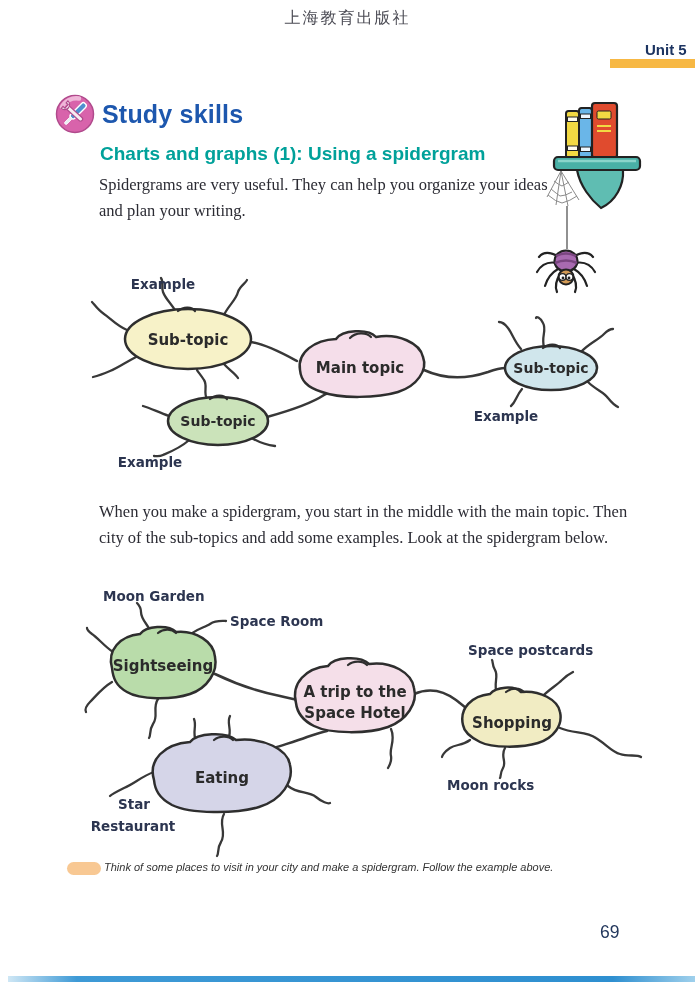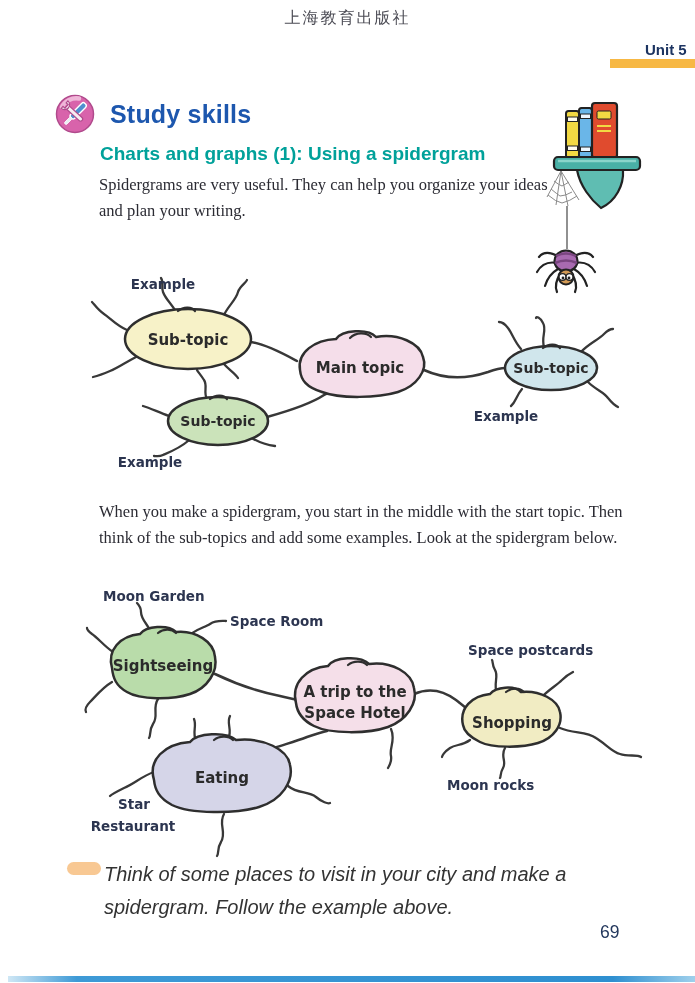--- a/index.html
+++ b/index.html
@@ -9,33 +9,33 @@
     font-family:"Liberation Sans", sans-serif;
   }
   .abs { position:absolute; }
   .publisher {
     width:100%; text-align:center; top:8px; left:0;
     font-family:"Liberation Serif", serif; font-size:16px; color:#4c4c55;
     letter-spacing:2px;
   }
   .unit-label { top:41px; left:613px; font-size:15px; font-weight:bold; color:#1c3461;margin-left:32px; }
   .unit-bar { top:59px; left:610px; right:0; height:9px; }
-  .section-head { top:94px; left:55px; display:flex; align-items:center; gap:15px; }
+  .section-head { top:94px; left:55px; display:flex; align-items:center; gap:7px; }
   .section-title { font-size:25px; font-weight:bold; color:#1d57ae; letter-spacing:0.2px; }
   .sub-title { top:143px; left:100px; font-size:19px; font-weight:bold; color:#00a19a; }
   .body-text {
     font-family:"Liberation Serif", serif; font-size:16.5px; line-height:1.58;
     color:#2b2b33;
   }
   .para1 { top:172px; left:99px; width:468px; }
   .para2 { top:499px; left:99px; width:530px; }
   .exercise-bullet { top:862px; left:67px; width:34px; height:13px; background:#f8c893; border-radius:7px; }
   .exercise-text {
     top:858px; left:104px; width:500px;
-    font-style:italic; font-size:20px; line-height:1.65; color:#333333;
+    font-style:italic; font-size:11px; line-height:1.65; color:#333333;
   }
   .page-num { top:922px; left:600px; width:48px; text-align:left; font-size:17.5px; color:#22375c; }
   .bottom-bar {
     left:8px; right:0; bottom:1px; height:6px;
     background:linear-gradient(to right,#cfe7f5,#3e9ad6 10%,#2e8fd0 88%,#9fd0ec);
   }
   .leg { fill:none; stroke:#383838; stroke-width:2.3; stroke-linecap:round; }
   .conn { fill:none; stroke:#383838; stroke-width:2.5; stroke-linecap:round; }
   .node-shape { stroke:#2e2e2e; stroke-width:2.5; }
   .curl { fill:none; stroke:#2e2e2e; stroke-width:2.2; stroke-linecap:round; }
@@ -168,21 +168,21 @@
     <text class="d-node-text" x="188" y="345">Sub-topic</text>
     <text class="d-node-text d-node-text-sm" x="218" y="426">Sub-topic</text>
     <text class="d-node-text" x="360" y="373">Main topic</text>
     <text class="d-node-text d-node-text-sm" x="551" y="373">Sub-topic</text>
 
     <text class="d-label mid" x="163" y="289">Example</text>
     <text class="d-label mid" x="150" y="467">Example</text>
     <text class="d-label mid" x="506" y="421">Example</text>
   </svg>
 
-  <div class="abs body-text para2">When you make a spidergram, you start in the middle with the start topic. Then think of the sub-topics and add some examples. Look at the spidergram below.</div>
+  <div class="abs body-text para2">When you make a spidergram, you start in the middle with the main topic. Then city of the sub-topics and add some examples. Look at the spidergram below.</div>
 
   <svg class="abs" style="left:0; top:575px;" width="695" height="290" viewBox="0 575 695 290">
     <g>
 
       <path class="leg" d="M152,634 C148,624 141,620 141,612 C141,607 138,604 137,603"></path>
       <path class="leg" d="M186,639 C192,630 204,628 210,624 C216,620 223,621 226,621"></path>
       <path class="leg" d="M113,652 C104,646 98,638 92,634 C88,631 87,629 87,628"></path>
       <path class="leg" d="M112,682 C102,688 96,696 90,702 C86,706 85,710 86,712"></path>
       <path class="leg" d="M158,699 C152,708 159,716 153,724 C149,730 151,736 149,738"></path>
 

